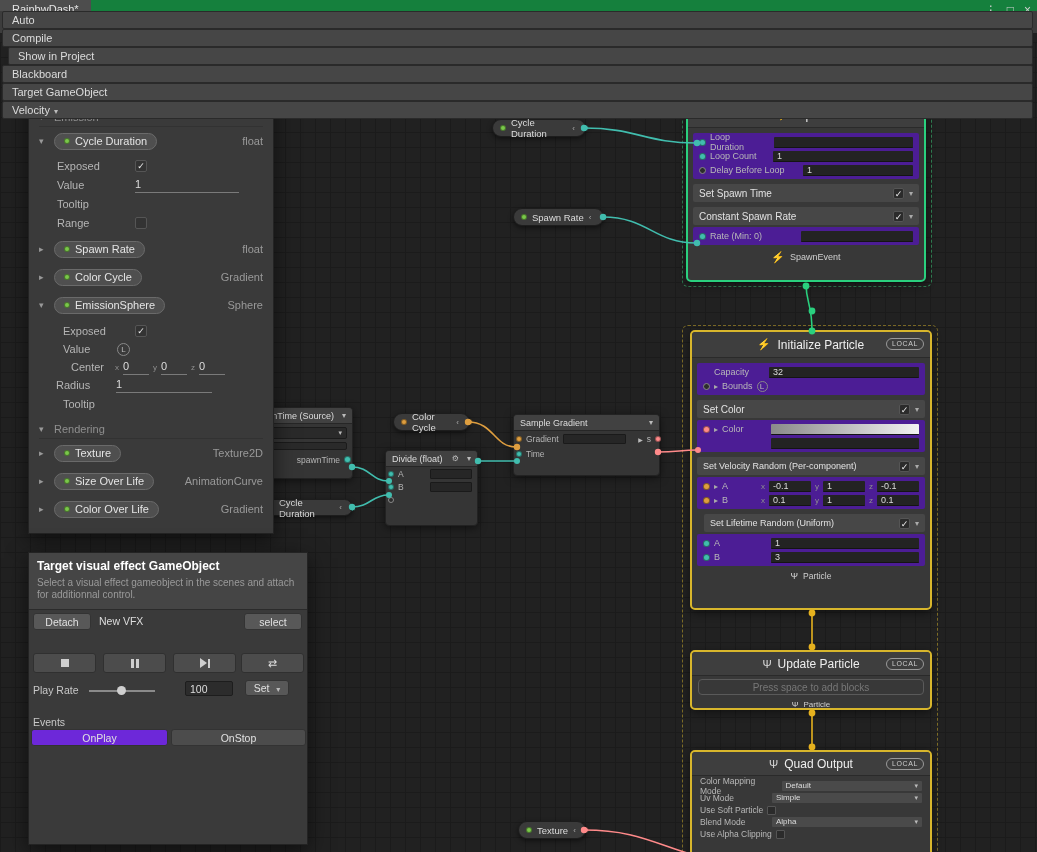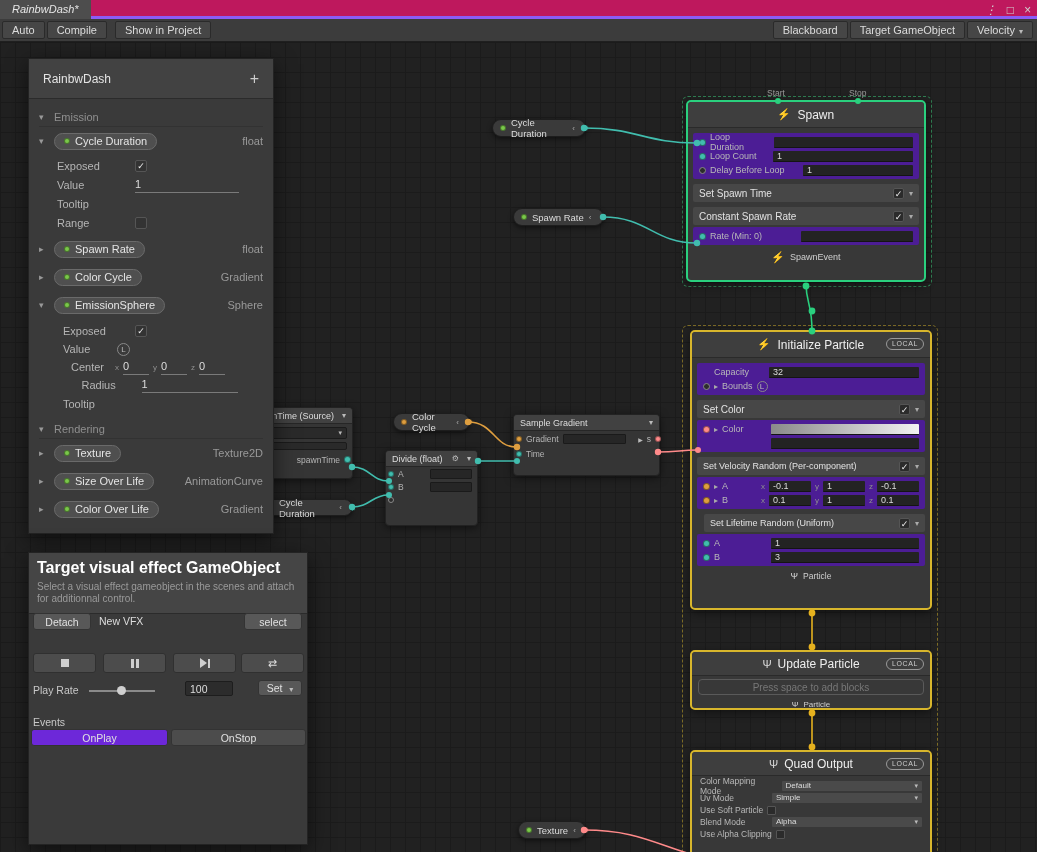--- a/index.html
+++ b/index.html
@@ -1,24 +1,24 @@
 <!DOCTYPE html>
 <html><head>
 <meta charset="utf-8">
 <style>
   * { margin:0; padding:0; box-sizing:border-box; }
   html,body { width:1037px; height:852px; }
   body { background:#202020; font-family:"Liberation Sans", sans-serif; color:#ccc; overflow:hidden; }
   .screen { position:relative; width:1037px; height:852px; overflow:hidden; }
 
   
-  .tabbar { position:absolute; top:0; left:0; right:0; height:19px; background:#be185d; border-bottom:3px solid #8b5cf6; z-index:20;font-style:italic; }
+  .tabbar { position:absolute; top:0; left:0; right:0; height:19px; background:#15803d; border-bottom:6px solid #8b5cf6; z-index:20; }
   .tab { position:absolute; left:0; top:0; height:19px; background:#4d4d4d; padding:0 12px; font-size:11px; line-height:19px; color:#e6e6e6; }
   .win-controls { position:absolute; right:6px; top:0; height:19px; display:flex; gap:10px; align-items:center; font-size:12px; color:#cfcfcf; }
-  .toolbar { position:absolute; top:19px; left:0; right:0; height:23px; background:#3c3c3c; border-bottom:1px solid #1f1f1f; display:flex; align-items:center; z-index:20; padding:0 2px; }
+  .toolbar { position:absolute; top:11px; left:0; right:0; height:23px; background:#3c3c3c; border-bottom:1px solid #1f1f1f; display:flex; z-index:20; padding:0 2px;flex-direction:column; }
   .tbtn { height:18px; padding:0 9px; font-size:11px; line-height:17px; color:#dcdcdc; background:#464646; border:1px solid #2a2a2a; margin-right:2px; border-radius:2px; }
   .tspacer { flex:1; }
   .tarrow { font-size:8px; color:#bbb; margin-left:4px; }
 
   
   .graph-bg { position:absolute; top:42px; left:0; width:1037px; height:810px; z-index:0;
     background-color:#212121;
     background-image:
       linear-gradient(to right, #1b1b1b 1px, transparent 1px),
       linear-gradient(to bottom, #1b1b1b 1px, transparent 1px),
@@ -90,21 +90,21 @@
   .bpill .pdot { width:6px; height:6px; }
   .btype { margin-left:auto; color:#999; }
   .dlab { color:#b5b5b5; }
   .dval { color:#ddd; border-bottom:1px solid #7a7a7a; min-width:104px; height:15px; }
   .dvs { min-width:26px; width:26px; }
   .bb-cb { width:12px; height:12px; background:#333; border:1px solid #555; border-radius:2px; text-align:center; font-size:9px; line-height:11px; color:#eee; }
   .lockc { width:13px; height:13px; border:1px solid #888; border-radius:50%; font-size:8px; line-height:12px; text-align:center; color:#bbb; }
 
   
   .tp-head { background:#454545; border-bottom:1px solid #2b2b2b; padding:6px 8px 8px 8px; }
-  .tp-title { font-size:16px; font-weight:bold; color:#fff; }
+  .tp-title { font-size:12px; font-weight:bold; color:#fff; }
   .tp-sub { font-size:10px; color:#9a9a9a; margin-top:4px; line-height:12px; }
   .btn { background:#585858; border:1px solid #333; border-radius:3px; font-size:10.5px; color:#e0e0e0; text-align:center; position:absolute; }
   .pbtn { background:#4c4c4c; border:1px solid #303030; border-radius:3px; position:absolute; display:flex; align-items:center; justify-content:center; height:20px; width:63px; color:#ddd; }
   .sq { width:8px; height:8px; background:#cfcfcf; }
   .pausebars { display:flex; gap:2px; }
   .pausebars div { width:3px; height:9px; background:#cfcfcf; }
   .stepw { display:flex; align-items:center; gap:1px; }
   .tri { width:0; height:0; border-top:5px solid transparent; border-bottom:5px solid transparent; border-left:7px solid #cfcfcf; }
   .stepbar { width:2px; height:9px; background:#cfcfcf; }
   .slider-track { position:absolute; height:2px; background:#8a8a8a; }
@@ -551,21 +551,21 @@
     </div>
     <div class="bbrow" style="top:298px; padding-left:42px; gap:4px;">
       <span class="dlab" style="width:40px;">Center</span>
       <span class="axis">x</span>
       <span class="dval dvs">0</span>
       <span class="axis">y</span>
       <span class="dval dvs">0</span>
       <span class="axis">z</span>
       <span class="dval dvs">0</span>
     </div>
-    <div class="bbrow" style="top:316px; padding-left:27px;justify-content:center;">
+    <div class="bbrow" style="top:316px; padding-left:27px;">
       <span class="dlab" style="width:54px;">Radius</span>
       <span class="dval" style="min-width:96px;">1</span>
     </div>
     <div class="bbrow" style="top:335px; padding-left:34px;">
       <span class="dlab" style="width:66px;">Tooltip</span>
     </div>
 
     <div class="bbrow" style="top:360px;">
       <div class="bcat">
           <span class="chev">▾</span>
@@ -623,21 +623,21 @@
         </div>
       </div>
     <div class="pbtn" style="left:212px; top:100px;">
         <span style="font-size:11px;">⇄</span>
       </div>
 
     <div class="tlab" style="left:4px; top:131px;">Play Rate</div>
     <div class="slider-track" style="left:60px; top:137px; width:66px;"></div>
     <div class="slider-knob" style="left:88px; top:133px;"></div>
     <div class="tfield" style="left:156px; top:128px; width:48px; height:15px; line-height:14px;">100</div>
-    <div class="btn" style="right:5px; top:127px; width:44px; height:16px; line-height:15px;">
+    <div class="btn" style="right:18px; top:127px; width:44px; height:16px; line-height:15px;">
       <span>Set</span> <span class="tarrow">▾</span>
     </div>
 
     <div class="tlab" style="left:4px; top:163px;">Events</div>
     <div class="btn" style="left:2px; top:176px; width:137px; height:17px; line-height:16px; background:#6d28d9;">OnPlay</div>
     <div class="btn" style="left:142px; top:176px; width:135px; height:17px; line-height:16px; background:#4c4c4c;">OnStop</div>
   </div>
 
 </div>
 

